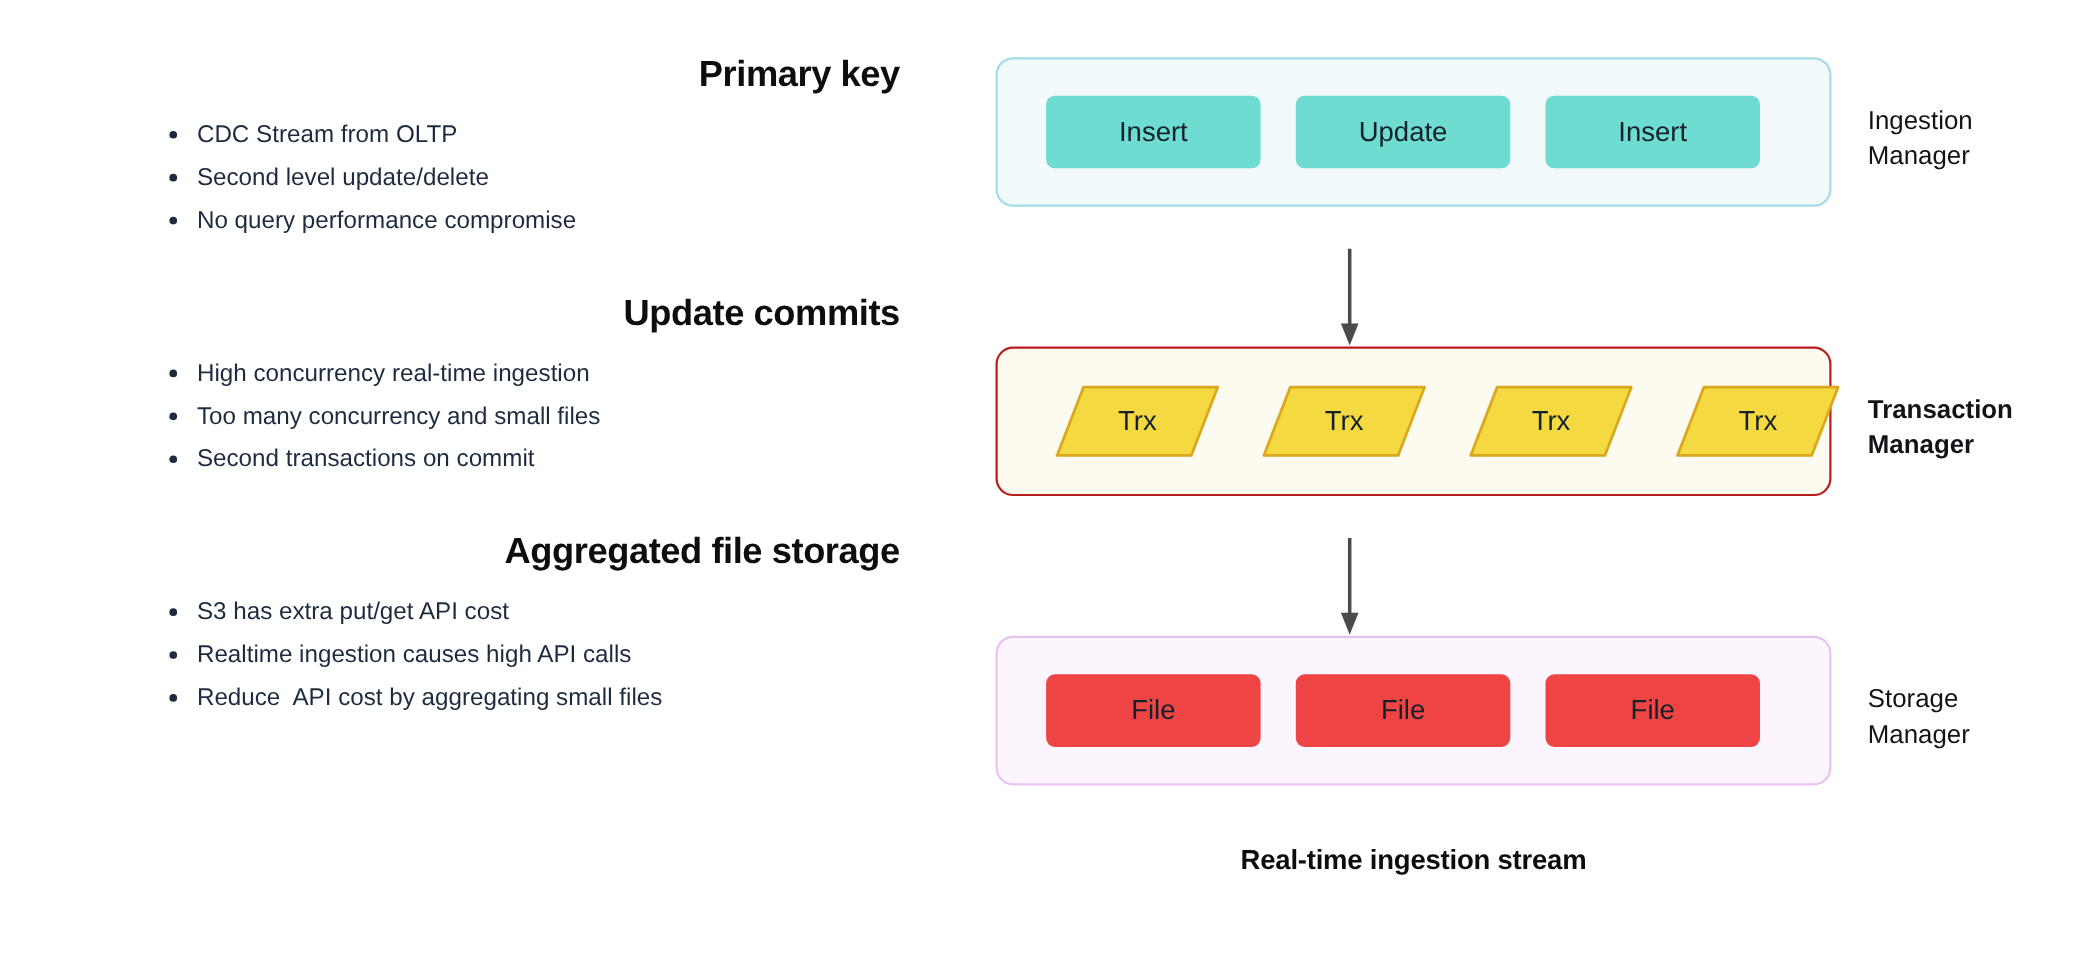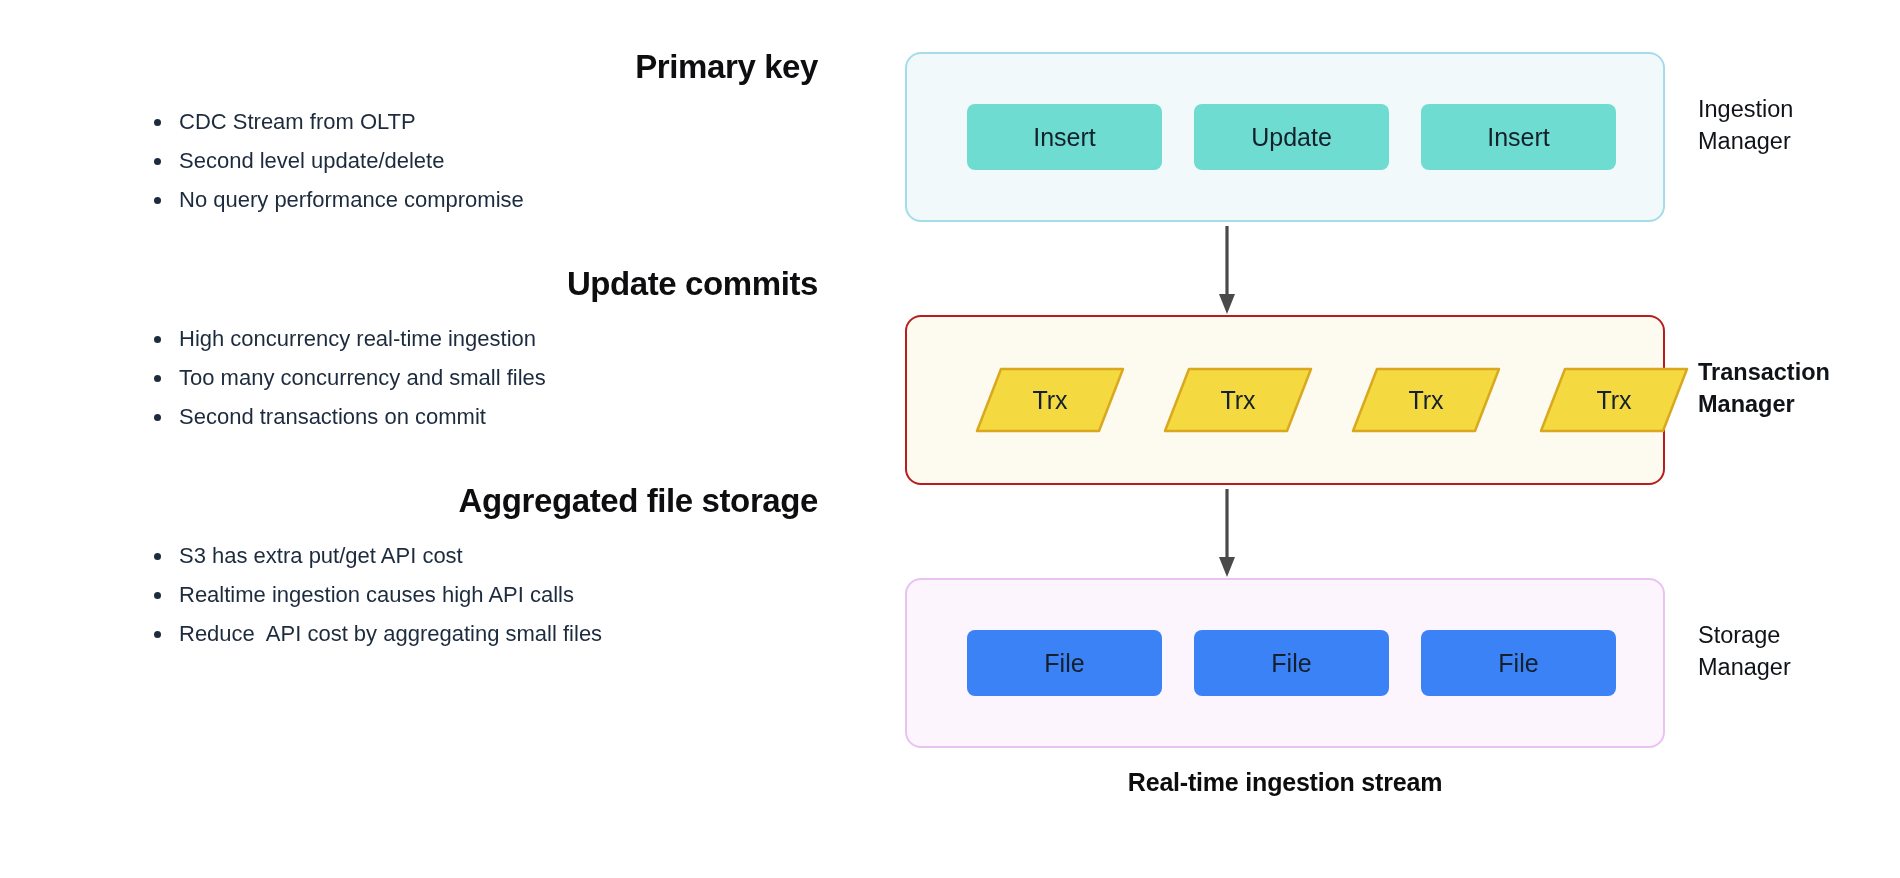--- a/index.html
+++ b/index.html
@@ -73,26 +73,25 @@
     left: 905px;
     top: 40px;
     width: 980px;
     height: 800px;
   }
 
   .band {
     position: absolute;
     left: 0;
     width: 760px;
-    height: 170px;
+    height: 136px;
     border-radius: 16px;
     box-sizing: border-box;
     display: flex;
     align-items: center;
-    padding-left: 16px;
   }
 
   .band-ingestion {
     top: 12px;
     background: #f2f9fb;
     border: 2px solid #a3dcea;
   }
   .band-transaction {
     top: 275px;
     background: #fdfbf0;
@@ -121,21 +120,21 @@
     align-items: center;
     justify-content: center;
     font-size: 25px;
     color: #14202c;
   }
 
   .chip-teal {
     background: #6edcd0;
   }
   .chip-purple {
-    background: #3b82f6;
+    background: #ef4444;
     text-align: center;
   }
 
   
   .trx-wrap {
     position: relative;
     width: 150px;
     height: 66px;
     flex: 0 0 150px;
   }

